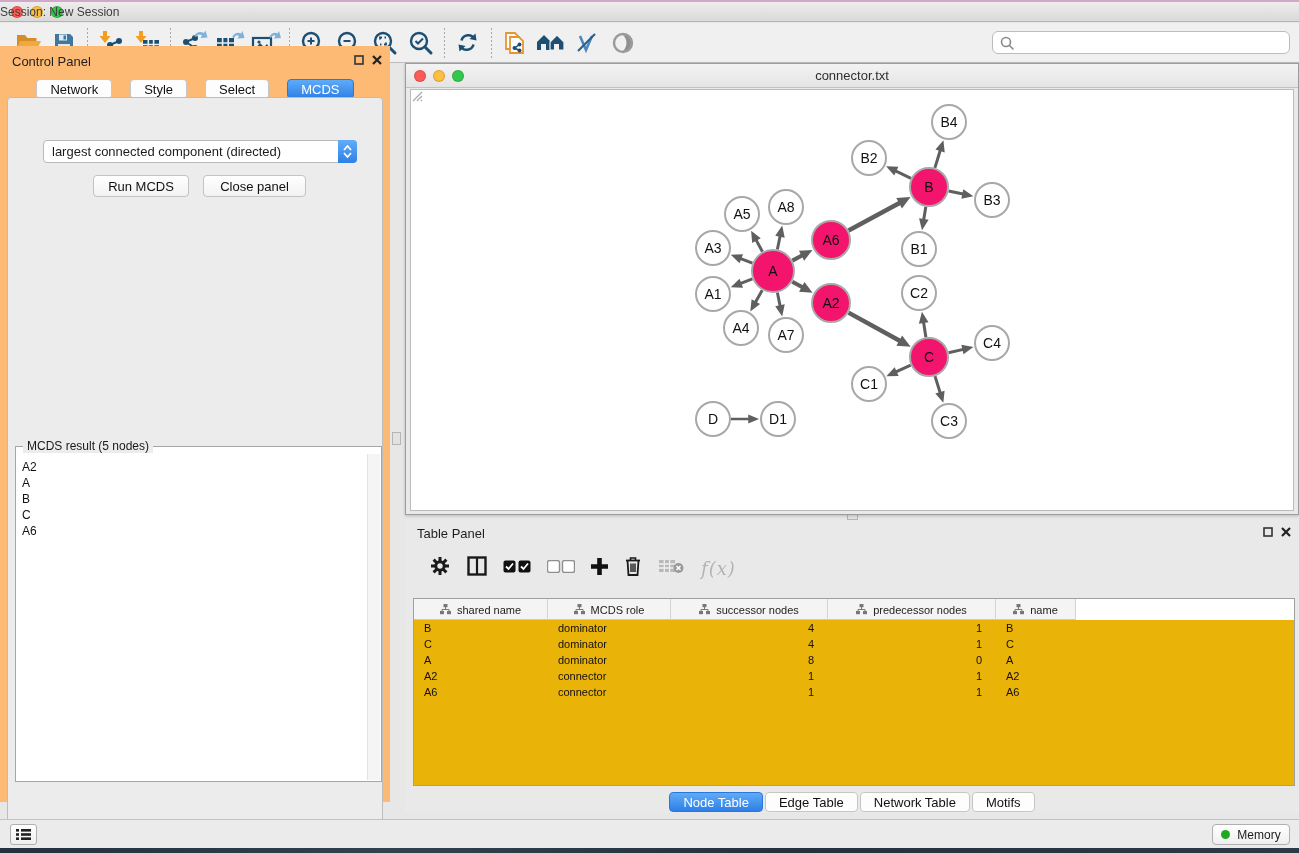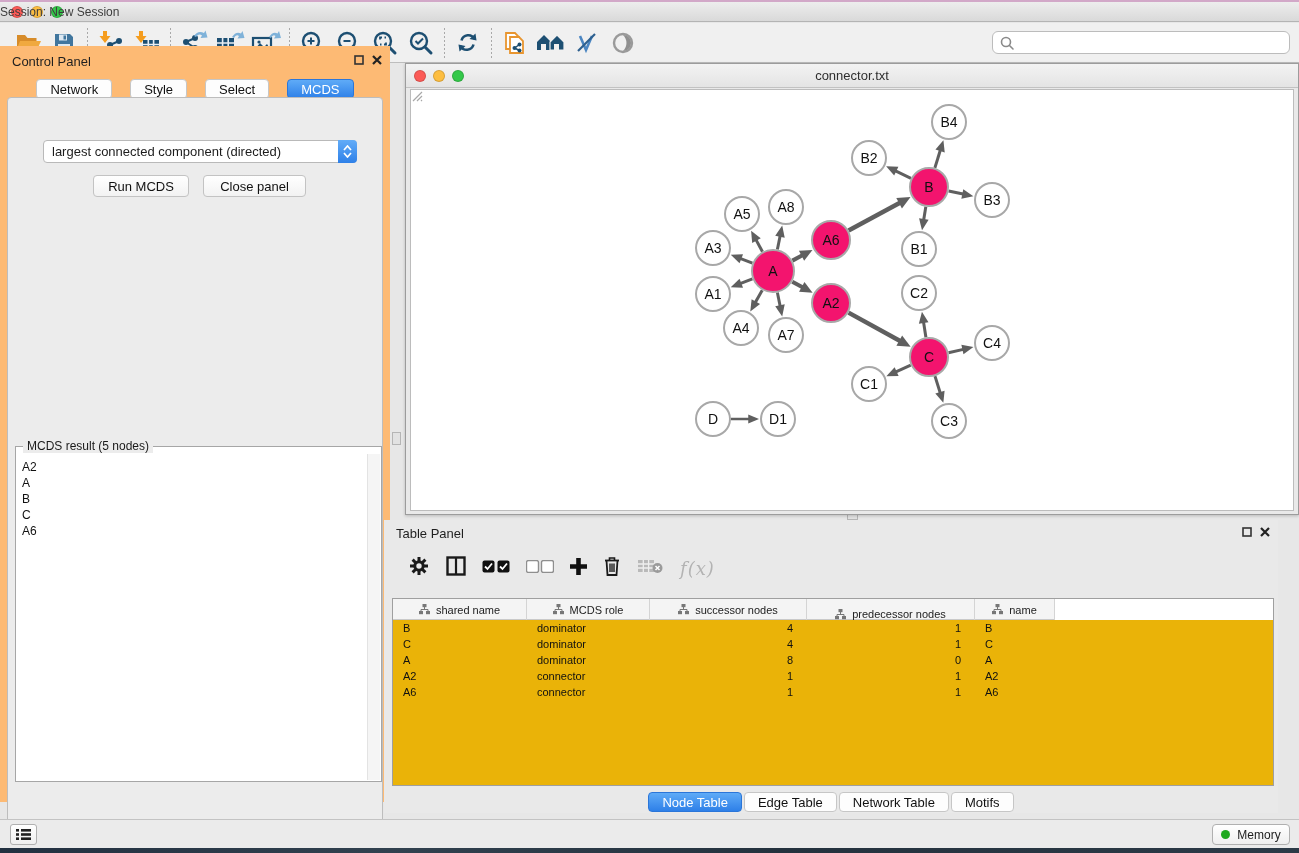--- a/index.html
+++ b/index.html
@@ -59,21 +59,21 @@
   .netwin .wtitle { position:absolute; left:0; top:0; width:100%; height:24px;
     background:linear-gradient(#f3f3f3,#e4e4e4); border-bottom:1px solid #c2c2c2; }
   .netwin .wtitle .wtext { position:absolute; left:0; right:0; top:4px; text-align:center; font-size:13px; color:#2e2e2e; }
   .netwin .lights { position:absolute; left:8px; top:6px; display:flex; gap:7px; }
   .netwin .lights .tl { margin-left:0; width:12px; height:12px; }
   .canvas { position:absolute; left:4px; top:25px; width:884px; height:422px; background:#fff; border:1px solid #bcbcbc; }
   .canvas svg { position:absolute; left:0; top:0; }
   .grip { position:absolute; right:1px; bottom:1px; }
 
   
-  .tpanel { position:absolute; left:384px; top:520px; width:894px; height:293px; background:#e9e9e9; }
+  .tpanel { position:absolute; left:405px; top:520px; width:894px; height:293px; background:#e9e9e9; }
   .tp-toolbar { position:absolute; left:12px; top:26px; width:870px; height:44px; display:flex; align-items:center; gap:16px; padding-left:12px; }
   .fx { font-family:"DejaVu Serif", serif; font-style:italic; font-size:18px; color:#b3b3b3; letter-spacing:1px; }
   .dtable { position:absolute; left:8px; top:78px; width:882px; height:188px; background:#eab308; border:1px solid #9f9f9f; overflow:hidden; }
   .thead { display:flex; height:21px; background:#f4f4f4; border-bottom:1px solid #c9c9c9; }
   .th { display:flex; align-items:center; justify-content:center; gap:6px; font-size:11px; color:#222;
     border-right:1px solid #d4d4d4; height:21px; }
   .th .cicon { display:inline-flex; }
   .th.filler { border-right:none; background:#fff; flex:1; }
   .trow { display:flex; height:16px; align-items:center; }
   .td { font-size:11px; color:#111; height:16px; line-height:16px; white-space:nowrap; }
@@ -520,21 +520,21 @@
               <g fill="#777">
                 <rect x="3.5" y="0" width="4" height="3.2"></rect>
                 <rect x="0" y="7" width="4" height="3.2"></rect>
                 <rect x="7" y="7" width="4" height="3.2"></rect>
                 <path d="M5.5 3 v2.5 M2 7 v-1.5 h7 V7" stroke="#777" fill="none" stroke-width="1"></path>
               </g>
             </svg>
           </span>
           <span>successor nodes</span>
         </div>
-        <div class="th" style="width: 168px; align-items: flex-end;">
+        <div class="th" style="width: 168px;">
           <span class="cicon">
             <svg width="11" height="11">
               <g fill="#777">
                 <rect x="3.5" y="0" width="4" height="3.2"></rect>
                 <rect x="0" y="7" width="4" height="3.2"></rect>
                 <rect x="7" y="7" width="4" height="3.2"></rect>
                 <path d="M5.5 3 v2.5 M2 7 v-1.5 h7 V7" stroke="#777" fill="none" stroke-width="1"></path>
               </g>
             </svg>
           </span>

